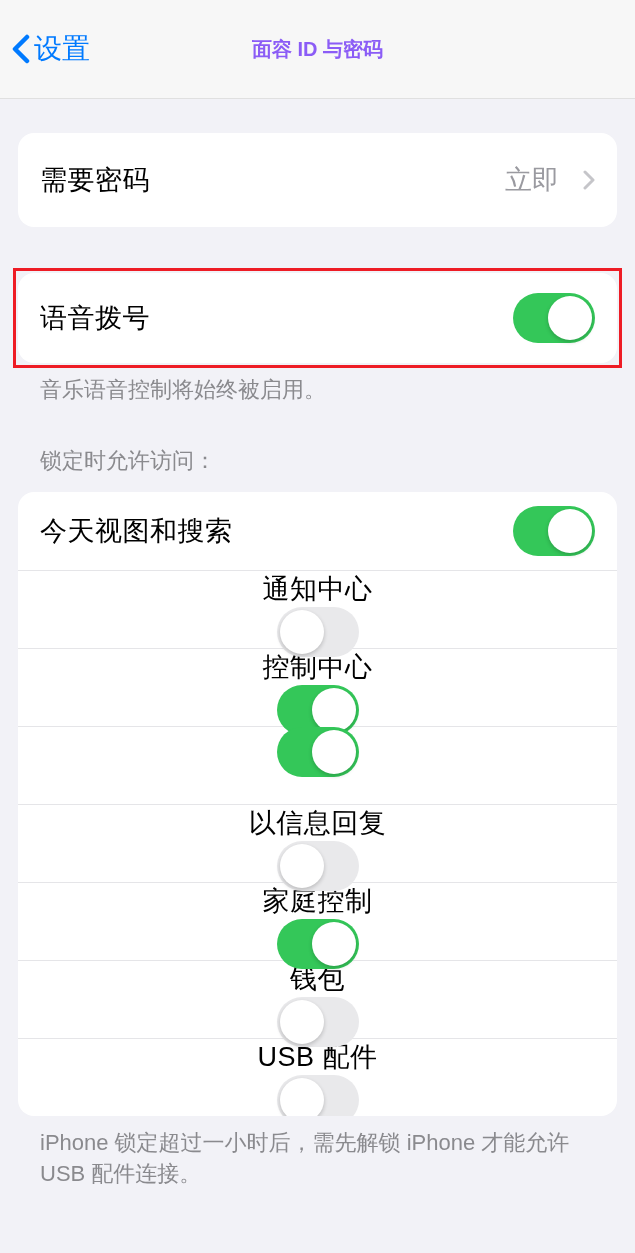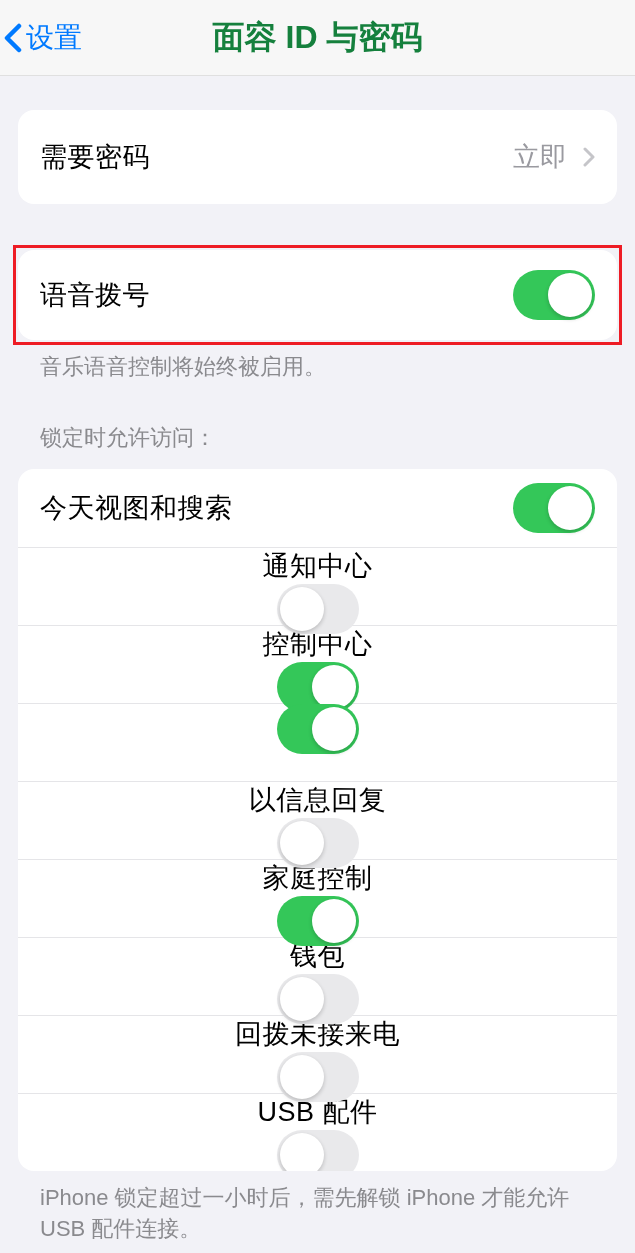--- a/index.html
+++ b/index.html
@@ -9,46 +9,46 @@
       -webkit-font-smoothing: antialiased;
     }
     body {
       width: 635px;
       height: 1253px;
       background: #f2f2f7;
       font-family: -apple-system, "Helvetica Neue", Arial, sans-serif;
       overflow: hidden;
     }
     .navbar {
-      height: 76px;
+      height: 99px;
       background: #f7f7f7;
       display: flex;
       align-items: center;
       position: relative;
       border-bottom: 1px solid #e0e0e0;
-      padding: 0 4px;
+      padding: 0 12px;
     }
     .back-btn {
       display: flex;
       align-items: center;
       color: #007aff;
       font-size: 28px;
       gap: 4px;
     }
     .back-chevron {
       width: 18px;
       height: 30px;
     }
     .nav-title {
       position: absolute;
       left: 50%;
       transform: translateX(-50%);
-      font-size: 32px;
+      font-size: 20px;
       font-weight: 600;
-      color: #15803d;
+      color: #8b5cf6;
     }
     .content {
       padding: 0 18px;
     }
     .group {
       background: #fff;
       border-radius: 16px;
       overflow: hidden;
     }
     .group-top {
@@ -79,21 +79,21 @@
       flex-direction: column;
     }
     .row-label {
       font-size: 27px;
       color: #000;
       letter-spacing: 0.5px;
     }
     .row-right {
       display: flex;
       align-items: center;
-      gap: 16px;
+      gap: 24px;
     }
     .row-value {
       font-size: 27px;
       color: #9a9aa0;
     }
     .chevron-right {
       width: 12px;
       height: 20px;
       color: #c5c5c9;
     }
@@ -241,26 +241,20 @@
           <div class="knob"></div>
         </div>
       </div>
       <div class="row">
         <span class="row-label">钱包</span>
         <div class="toggle off">
           <div class="knob"></div>
         </div>
       </div>
       <div class="row">
-        <span class="row-label">回拨未接来电</span>
-        <div class="toggle off">
-          <div class="knob"></div>
-        </div>
-      </div>
-      <div class="row">
         <span class="row-label">USB 配件</span>
         <div class="toggle off">
           <div class="knob"></div>
         </div>
       </div>
     </div>
 
   <div class="footer-note">iPhone 锁定超过一小时后，需先解锁 iPhone 才能允许USB 配件连接。</div>
 
 </div>

